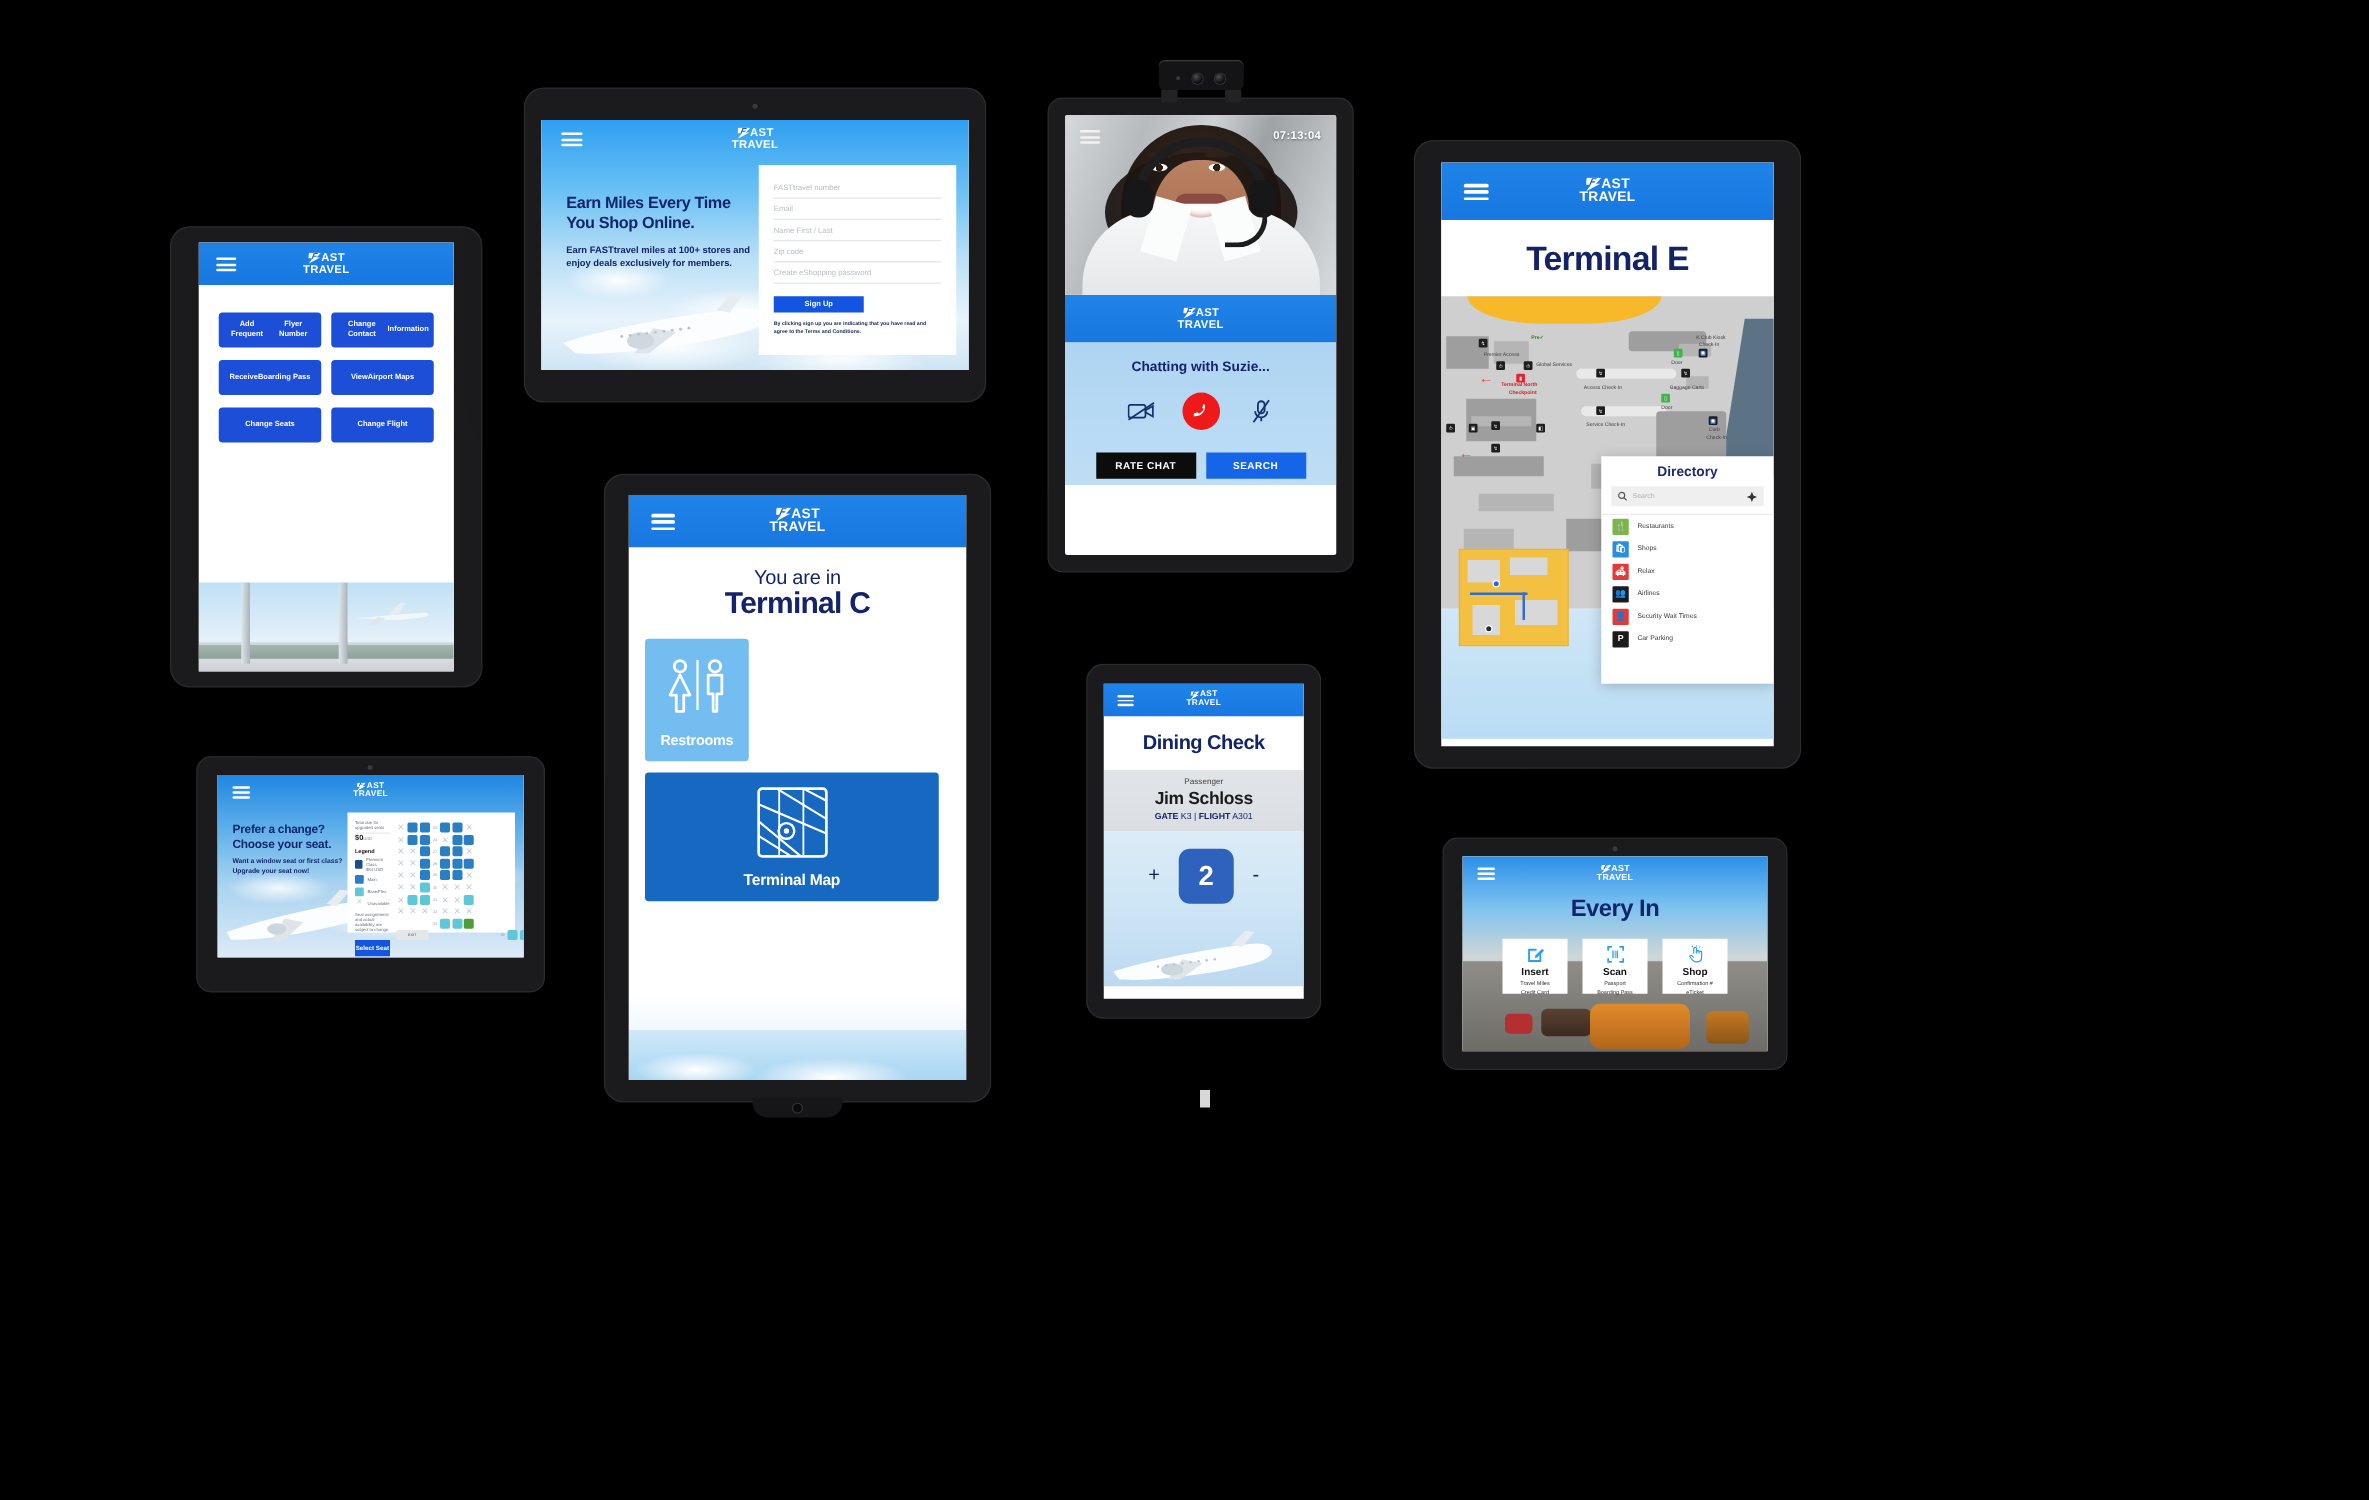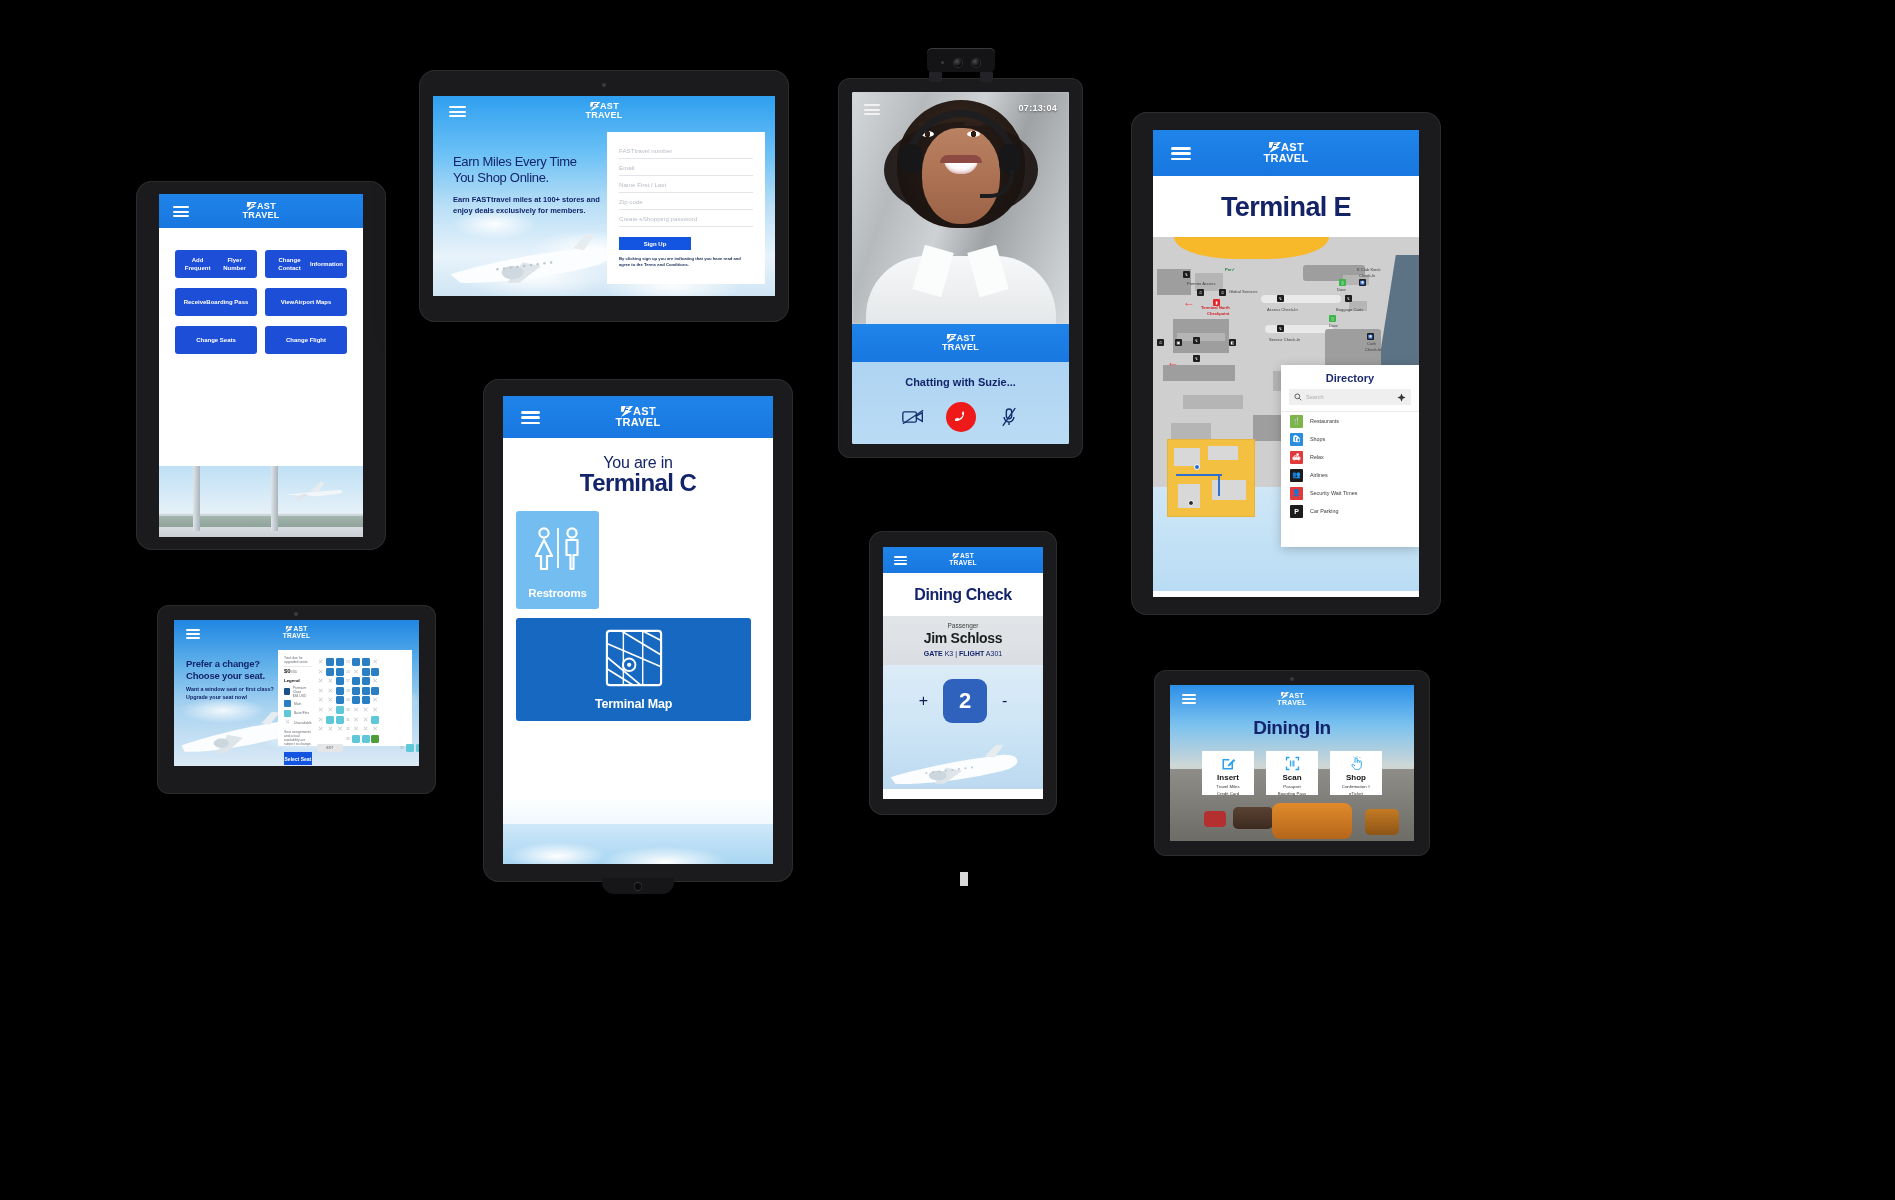--- a/index.html
+++ b/index.html
@@ -76,21 +76,21 @@
                    radial-gradient(70px 20px at 78% 35%, rgba(255,255,255,.85), transparent 70%),
                    radial-gradient(110px 30px at 30% 85%, rgba(255,255,255,.9), transparent 70%),
                    radial-gradient(100px 28px at 70% 92%, rgba(255,255,255,.9), transparent 70%); }
   #earn-bar { height: 30px; background: transparent; position: relative; z-index: 3; }
   #earn-bar .hamb { left: 16px; top: 10px; width: 17px; height: 11px; }
   #earn-bar .hamb span { height: 2px; }
   #earn-logo { font-size: 9px; position: absolute; left: 50%; transform: translateX(-50%); }
   #earn-logo .mark { width: 10px; height: 9px; font-size: 7px;
                      clip-path: polygon(0 0,100% 0,72% 45%,100% 45%,18% 100%,40% 52%,8% 52%); }
   .earn-copy { position: absolute; left: 20px; top: 58px; width: 150px; z-index: 3; }
-  .earn-copy h2 { color: #13256b; font-size: 13px; font-weight: 400; line-height: 1.22; letter-spacing: -.3px;}
+  .earn-copy h2 { color: #13256b; font-size: 13px; font-weight: 700; line-height: 1.22; letter-spacing: -.3px;}
   .earn-copy p { color: #13256b; font-size: 7.5px; font-weight: 600; line-height: 1.5; margin-top: 8px; }
   .earn-plane { position: absolute; left: 14px; bottom: 6px; width: 168px; height: 60px; z-index: 2; }
   .earn-card { position: absolute; right: 10px; top: 36px; width: 158px; height: 152px;
                background: #fff; z-index: 4; padding: 10px 12px; }
   .earn-field { border-bottom: 1px solid #e3e5e8; height: 17px; display: flex; align-items: center;
                 color: #b7bcc4; font-size: 6.2px; }
   .earn-signup { margin-top: 10px; width: 72px; height: 13px; background: #1355e0; color: #fff;
                  font-size: 6px; font-weight: 700; display: flex; align-items: center;
                  justify-content: center; border: none; cursor: pointer; }
   .earn-terms { margin-top: 6px; font-size: 4.2px; color: #1b2a55; line-height: 1.45; font-weight: 700; }
@@ -101,21 +101,21 @@
   .kiosk-cam { position: absolute; left: 50%; transform: translateX(-50%); top: -30px;
                width: 68px; height: 34px; }
   .kiosk-cam .body { position: absolute; inset: 0 0 10px 0; background: #141416;
                      border-radius: 5px; box-shadow: inset 0 1px 0 #3a3a3c; }
   .kiosk-cam .lens { position: absolute; top: 11px; width: 8px; height: 8px; border-radius: 50%;
                      background: radial-gradient(circle at 35% 30%, #4c4c52, #0b0b0d 70%);
                      box-shadow: 0 0 0 1px #2e2e32; }
   .kiosk-cam .pin { position: absolute; top: 13px; width: 3px; height: 3px; border-radius: 50%; background: #3b3b3f; }
   .kiosk-cam .foot { position: absolute; bottom: 0; height: 11px; width: 13px;
                      background: #232327; border-radius: 2px; }
-  .vid { position: relative; height: 232px; overflow: hidden;
+  .vid { position: relative; height: 144px; overflow: hidden;
          background: linear-gradient(180deg,#c9cdd0 0%,#b7bcc0 55%,#d8dbdd 100%); }
   .vid .blurbg { position: absolute; inset: 0;
       background: linear-gradient(110deg,#d6d9db 0%,#b6babd 25%,#cfd2d4 45%,#9ea2a5 62%,#d9dcde 100%);
       filter: blur(1px); }
   .vid .hair { position: absolute; left: 50%; transform: translateX(-50%); top: 8px;
                width: 128px; height: 128px; border-radius: 50% 50% 46% 46%;
                background: radial-gradient(circle at 50% 35%, #3a2a22 0%, #241a14 55%, #171010 100%); }
   .vid .hair:after { content:""; position:absolute; left:-13px; right:-13px; top:22px; height:96px;
                border-radius:50%; background: radial-gradient(circle at 50% 40%, #2b1f18, #191210 75%); opacity:.92;}
   .vid .face { position: absolute; left: 50%; transform: translateX(-50%); top: 36px;
@@ -809,21 +809,21 @@
               <span></span>
             </div>
           <div class="logo" id="ci-logo">
             <div class="l1">
                 <i class="mark">F</i>
                 <span>AST</span>
               </div>
             <div class="l2">TRAVEL</div>
           </div>
         </div>
-        <div class="ci-title">Dining In</div>
+        <div class="ci-title">Every In</div>
         <div class="ci-cards" id="ci-cards">
             <div class="ci-card">
               <div class="ic">
                 <svg width="15" height="15" viewBox="0 0 20 20">
                   <path d="M2 4h9v2H4v10h10v-7h2v9H2Z" fill="#2ba0ee"></path>
                   <path d="M10 11 L17 4 L19 6 L12 13 L9 14Z" fill="#2ba0ee"></path>
                 </svg>
               </div>
               <div class="nm">Insert</div>
               <div class="sub">Travel Miles<br>Credit Card</div>

